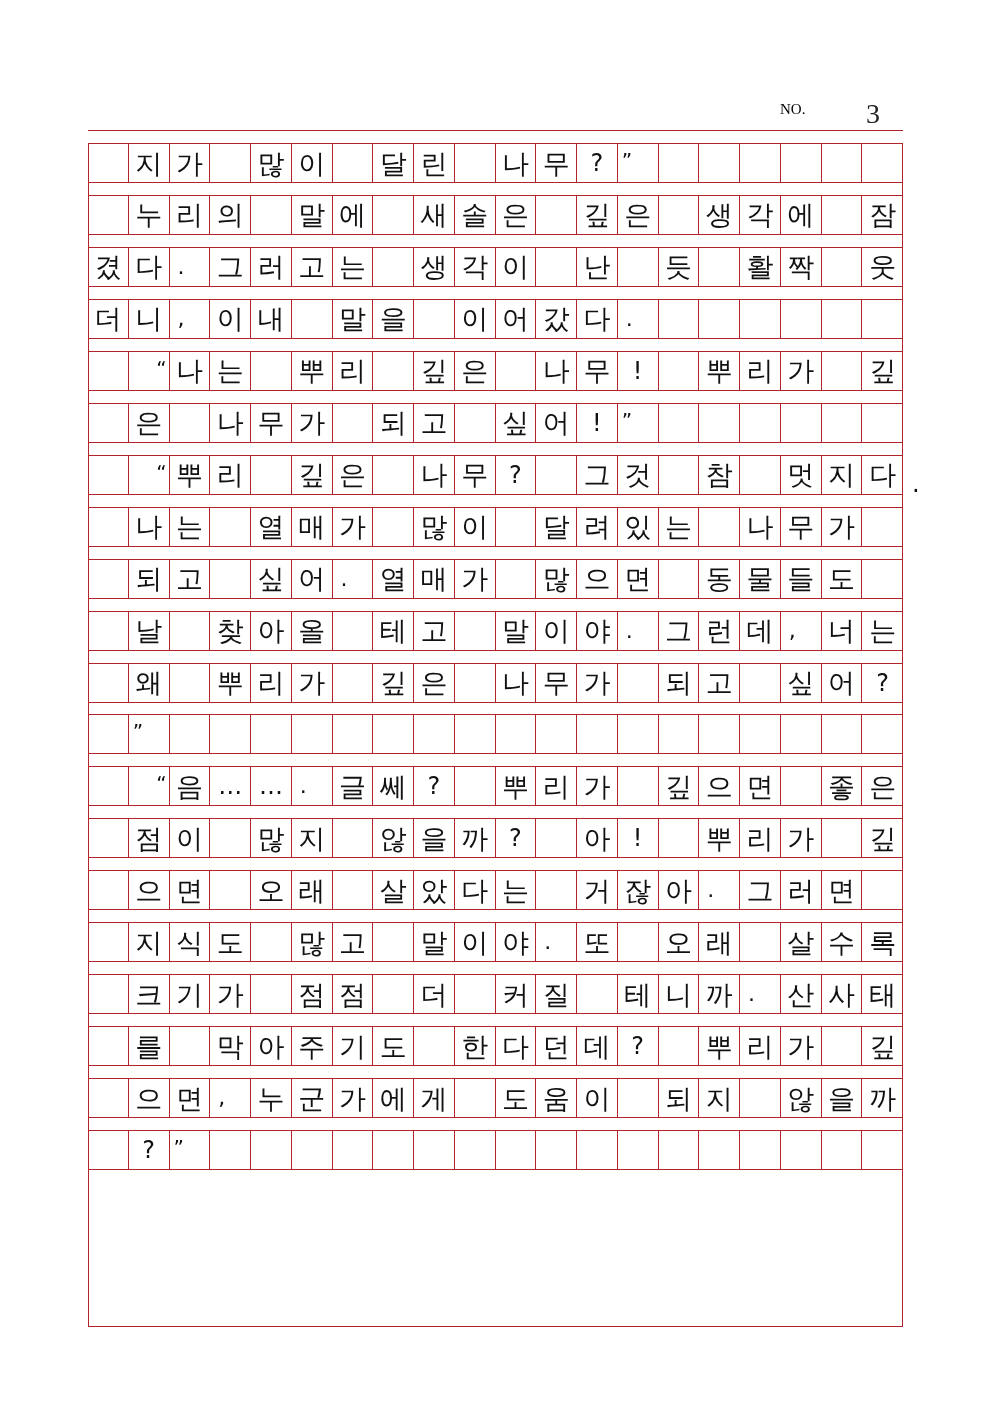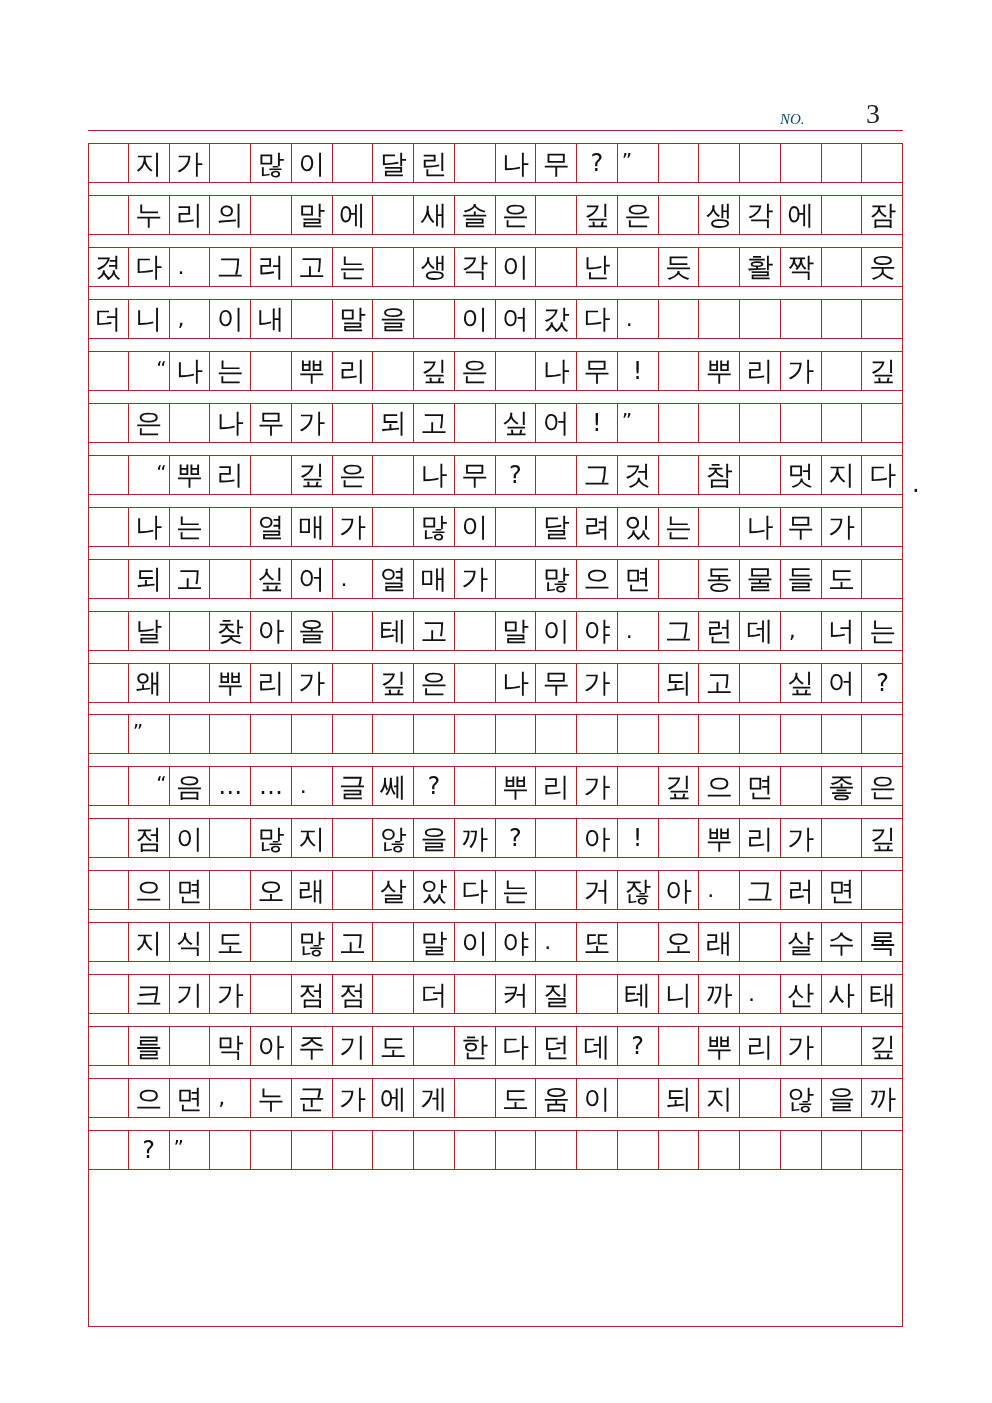--- a/index.html
+++ b/index.html
@@ -1,18 +1,18 @@
 <!DOCTYPE html>
 <html><head>
 <meta charset="utf-8">
 <style>
   html, body { margin: 0; padding: 0; background: #ffffff; }
   body { width: 992px; height: 1403px; position: relative; overflow: hidden;
          font-family: "DejaVu Sans", "Liberation Sans", sans-serif; color: #111; }
-  .header-no { position: absolute; left: 780px; top: 111px; font-family: "Liberation Serif", "DejaVu Serif", serif; font-size: 15px; color: #0c4a6e; font-style: italic; }
+  .header-no { position: absolute; left: 780px; top: 101px; font-family: "Liberation Serif", "DejaVu Serif", serif; font-size: 15px; color: #000000; }
   .header-page { position: absolute; left: 866px; top: 98px; font-family: "Liberation Serif", "DejaVu Serif", serif; font-size: 28px; color: #222; }
   .header-line { position: absolute; left: 88px; top: 130px; width: 815px; height: 0; border-top: 1.5px solid #b3232a; }
   .sheet { position: absolute; left: 88px; top: 143px; width: 815px; height: 1184px;
            border: 1.5px solid #b3232a; box-sizing: border-box; }
   .row { position: absolute; left: 88px; width: 815px; height: 40px; display: flex;
          border-top: 1.5px solid #b3232a; border-bottom: 1.5px solid #b3232a; box-sizing: border-box; }
   .cell { width: 40.75px; height: 100%; box-sizing: border-box; border-right: 1px solid #b3232a;
           display: flex; align-items: center; justify-content: center; font-size: 27px; line-height: 1;
           position: relative; }
   .cell:last-child { border-right: none; }

